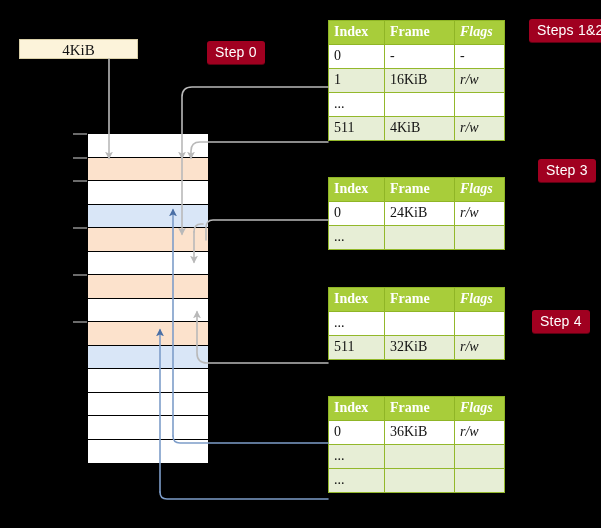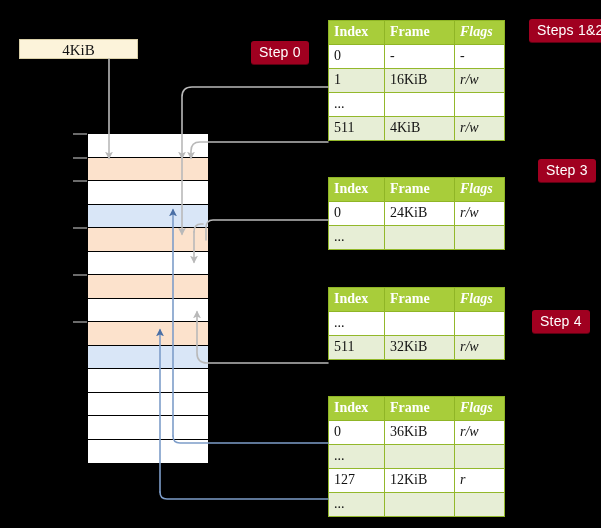--- a/index.html
+++ b/index.html
@@ -245,40 +245,35 @@
           <tr>
             <td class="col-index">0</td>
             <td class="col-frame">36KiB</td>
             <td class="col-flags">r/w</td>
           </tr>
           <tr class="alt">
             <td class="col-index">...</td>
             <td class="col-frame"></td>
             <td class="col-flags"></td>
           </tr>
-          <tr>
-            <td class="col-index">127</td>
-            <td class="col-frame">12KiB</td>
-            <td class="col-flags">r</td>
-          </tr>
           <tr class="alt">
             <td class="col-index">...</td>
             <td class="col-frame"></td>
             <td class="col-flags"></td>
           </tr>
         </tbody>
       </table>
     </div>
 
   <div class="vaddr-box" style="left: 2px; top: 39px; width: 119px; height: 20px; background: rgb(252, 243, 218);">
     <span>4KiB</span>
   </div>
 
   <div id="badges-root">
-      <div class="step-badge" style="left: 190px; top: 41px; background: rgb(160, 0, 32); margin-left: 44px;">Step 0</div>
+      <div class="step-badge" style="left: 190px; top: 41px; background: rgb(160, 0, 32);">Step 0</div>
       <div class="step-badge" style="left: 512px; top: 19px; background: rgb(160, 0, 32);">Steps 1&amp;2</div>
       <div class="step-badge" style="left: 521px; top: 159px; background: rgb(160, 0, 32);">Step 3</div>
       <div class="step-badge" style="left: 515px; top: 265px; background: rgb(160, 0, 32); margin-top: 45px;">Step 4</div>
     </div>
 
   <svg id="wires" viewBox="0 0 601 528" xmlns="http://www.w3.org/2000/svg">
     <defs>
       <marker id="arrGray" viewBox="0 0 10 10" refX="8" refY="5" markerWidth="5" markerHeight="5" orient="auto-start-reverse">
         <path d="M 0 0 L 10 5 L 0 10 L 2.5 5 z" fill="#b9b9b9"></path>
       </marker>

